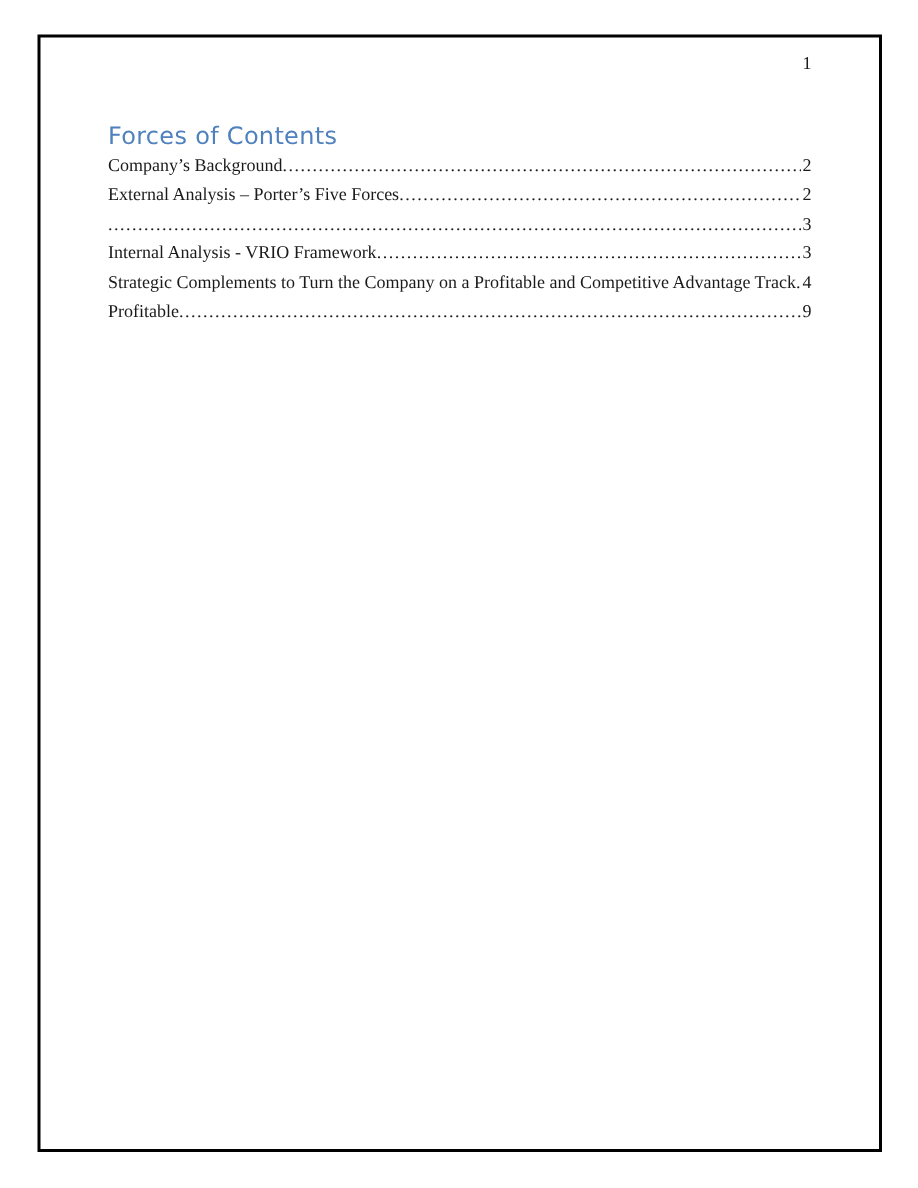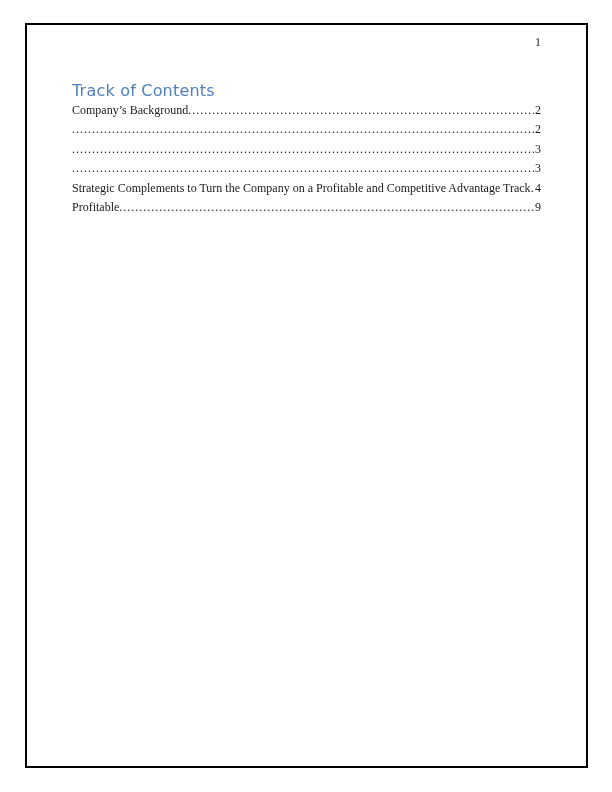--- a/index.html
+++ b/index.html
@@ -73,39 +73,41 @@
     padding-left: 1px;
     flex-shrink: 0;
   }
 </style>
 </head>
 <body style="--heading-color: #4F81BD; --text-color: #1a1a1a; --border-color: #000000;">
 
 <div class="sheet">
   <div class="border-frame"></div>
   <div class="page-number">1</div>
-  <h1 class="toc-heading">Track of Contents</h1>
+  <h1 class="toc-heading">Forces of Contents</h1>
   <nav class="toc">
   <div class="toc-row">
     <span class="toc-title">Company’s Background</span>
     <span class="toc-leader">....................................................................................................................................................................................................................................................................</span>
     <span class="toc-page">2</span>
   </div>
 
   <div class="toc-row">
+    <span class="toc-title">External Analysis – Porter’s Five Forces</span>
     <span class="toc-leader">....................................................................................................................................................................................................................................................................</span>
     <span class="toc-page">2</span>
   </div>
 
   <div class="toc-row">
     <span class="toc-leader">....................................................................................................................................................................................................................................................................</span>
     <span class="toc-page">3</span>
   </div>
 
   <div class="toc-row">
+    <span class="toc-title">Internal Analysis - VRIO Framework</span>
     <span class="toc-leader">....................................................................................................................................................................................................................................................................</span>
     <span class="toc-page">3</span>
   </div>
 
   <div class="toc-row">
     <span class="toc-title">Strategic Complements to Turn the Company on a Profitable and Competitive Advantage Track</span>
     <span class="toc-leader">....................................................................................................................................................................................................................................................................</span>
     <span class="toc-page">4</span>
   </div>
 

